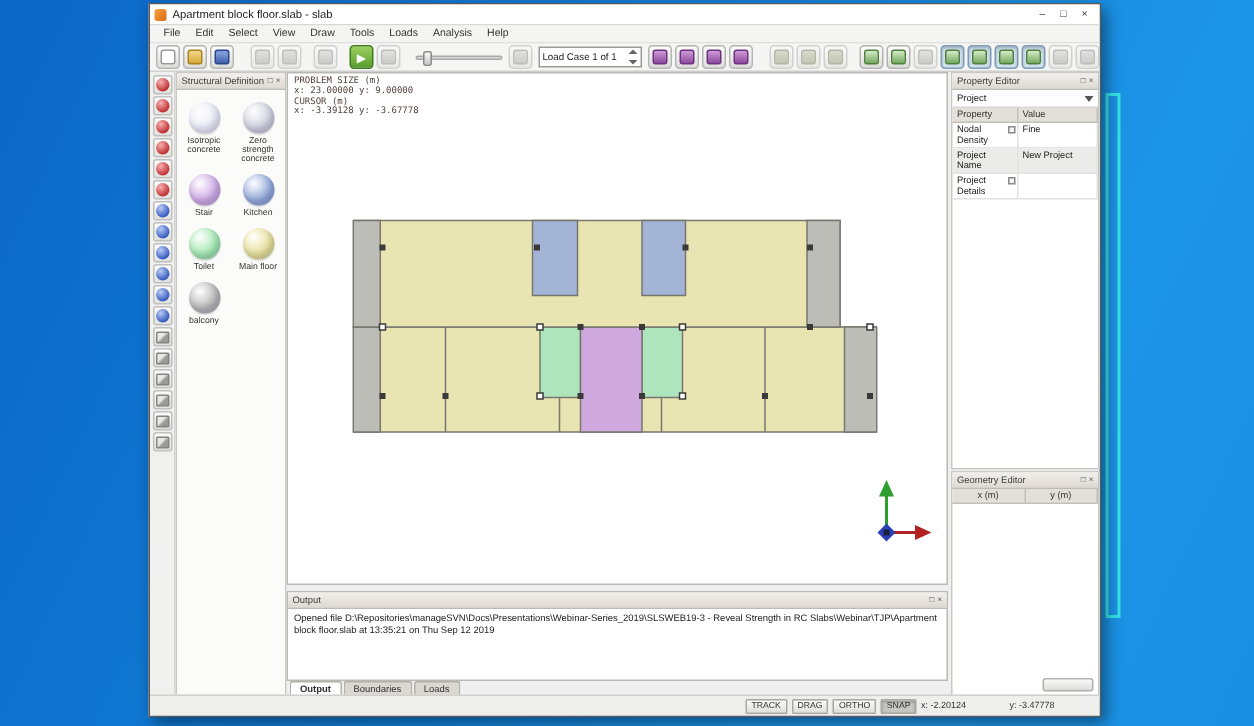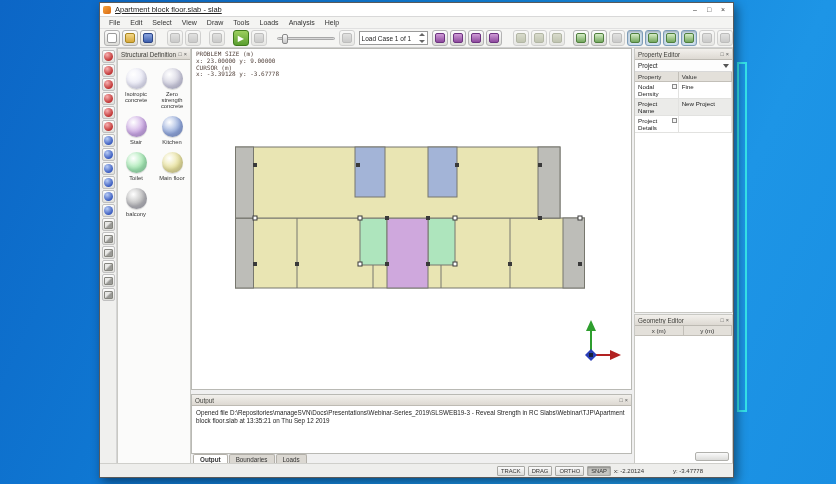--- a/index.html
+++ b/index.html
@@ -7,21 +7,21 @@
   .desktop { position:absolute; inset:0; width:836px; height:484px;
     background:linear-gradient(115deg,#0c66c6 0%,#1180d8 45%,#1d95e6 78%,#1a8fe2 100%); }
   .cyan-frame { position:absolute; left:737px; top:62px; width:10px; height:350px;
     border:2px solid #35e3e9; }
   
   .app-window { position:absolute; left:99px; top:2px; width:635px; height:476px;
     background:#f0f0f0; border:1px solid #5a5a5a; box-shadow:3px 4px 10px rgba(0,0,0,.45); }
   .titlebar { position:absolute; left:0; top:0; right:0; height:14px; background:#ffffff;
     border-bottom:1px solid #d8d8d8; display:flex; align-items:center; padding:0 3px; }
   .app-icon { width:8px; height:8px; background:linear-gradient(135deg,#f5a23c,#d96a12); border-radius:2px; margin-right:4px; }
-  .title-text { font-size:7.5px; color:#222; flex:1;text-decoration:underline; }
+  .title-text { font-size:7.5px; color:#222; flex:1; }
   .win-btn { width:14px; height:11px; font-size:7px; color:#333; display:flex; align-items:center; justify-content:center; }
   .menubar { position:absolute; left:0; top:14px; right:0; height:12px; background:#f4f4f2;
     border-bottom:1px solid #e0e0e0; display:flex; align-items:center; padding-left:4px; }
   .menu-item { font-size:7px; color:#333; padding:0 5px; }
   
   .toolbar { position:absolute; left:0; top:26px; right:0; height:19px; background:#f5f5f3;
     border-bottom:1px solid #cfcfcf; display:flex; align-items:center; padding-left:4px; gap:2px; }
   .tgap { width:8px; } .tgap-s { width:4px; }
   .tbtn { width:16px; height:16px; border:1px solid #b3b3b3; border-radius:3px;
     background:linear-gradient(#fdfdfd,#dcdcd8); display:flex; align-items:center; justify-content:center; flex:0 0 auto; }

